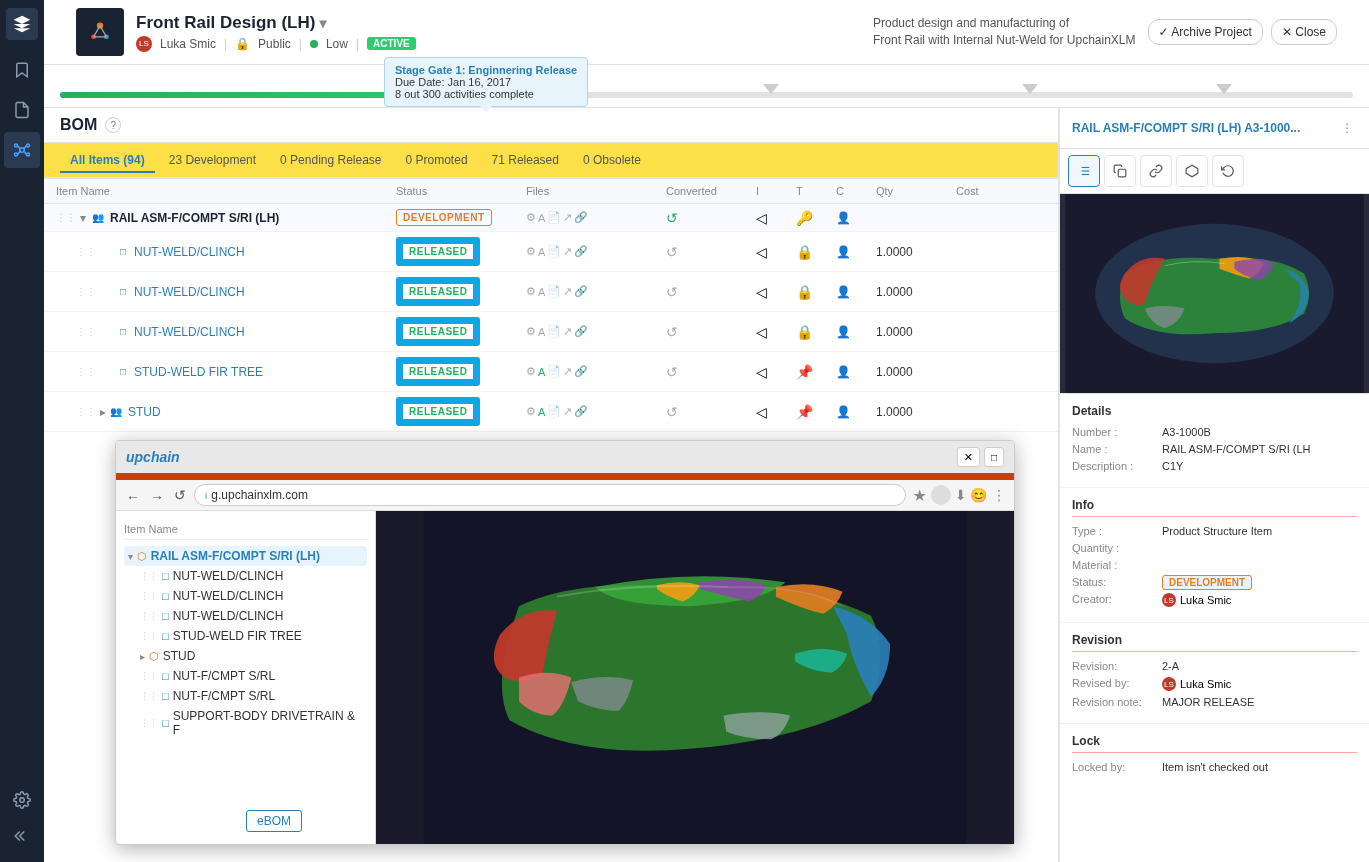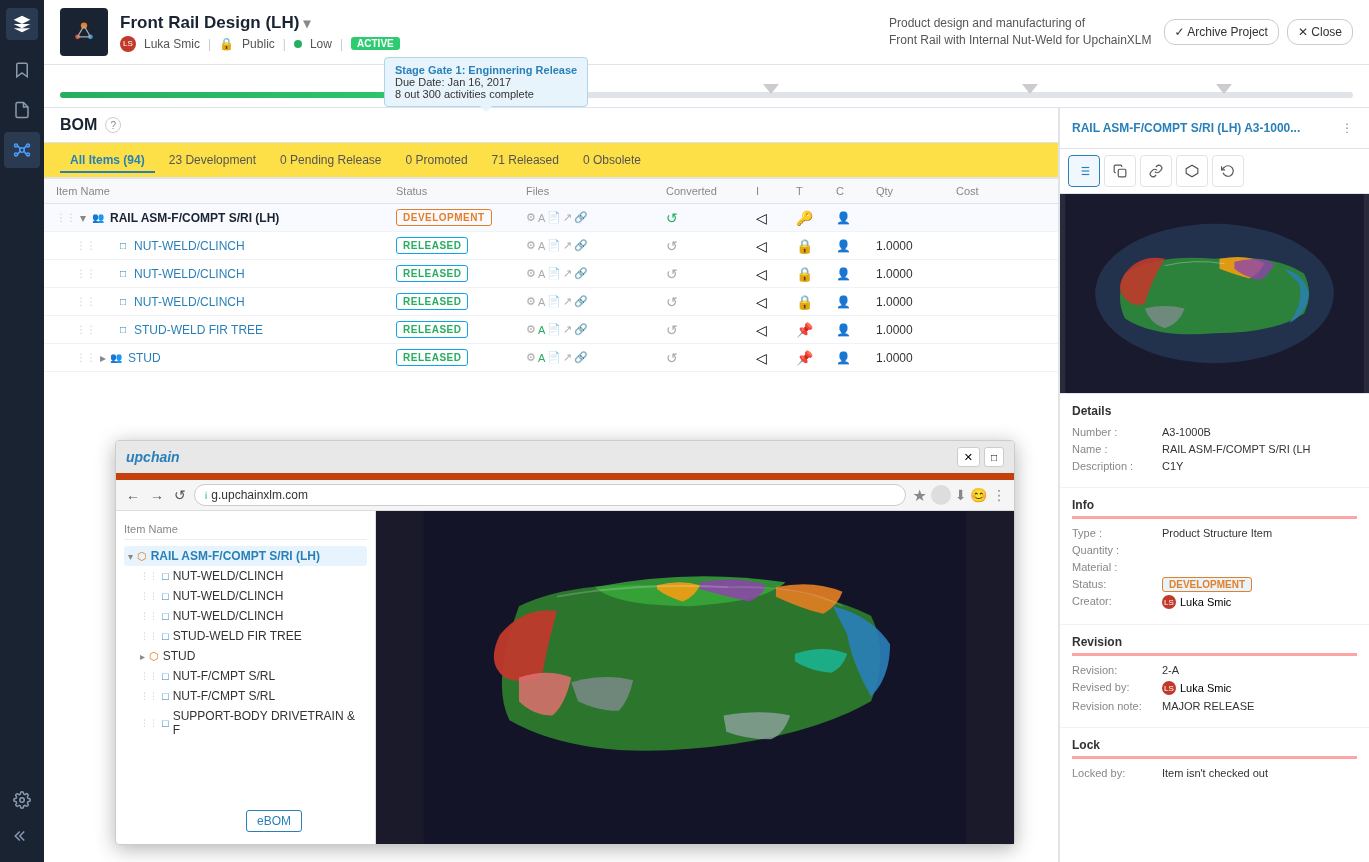--- a/index.html
+++ b/index.html
@@ -40,21 +40,21 @@
       flex: 1;
       display: flex;
       flex-direction: column;
       overflow: hidden;
     }
 
     
     .header {
       background: white;
       border-bottom: 1px solid #e0e4e8;
-      padding: 8px 16px;
+      padding: 8px 32px;
       display: flex;
       align-items: center;
       gap: 12px;
       min-height: 64px;
     }
     .header-logo {
       width: 48px; height: 48px;
       background: #1a2332;
       border-radius: 4px;
       display: flex; align-items: center; justify-content: center;
@@ -268,21 +268,21 @@
       font-weight: 700;
       letter-spacing: 0.5px;
     }
     .status-development {
       background: transparent;
       border: 1px solid #e67e22;
       color: #e67e22;
     }
     .status-released {
       background: transparent;
-      border: 1px solid #0ea5e9;
+      border: 7px solid #0ea5e9;
       color: #27ae60;
     }
 
     .file-icons {
       display: flex;
       align-items: center;
       gap: 2px;
       font-size: 11px;
       color: #aaa;
     }
@@ -376,21 +376,21 @@
     .info-section {
       padding: 10px 12px;
       border-bottom: 1px solid #f0f2f5;
     }
     .section-title {
       font-size: 12px;
       font-weight: 700;
       color: #333;
       margin-bottom: 8px;
       padding-bottom: 4px;
-      border-bottom: 3px solid #fca5a5;
+      border-bottom: 1px solid #fca5a5;
     }
 
     .status-badge-dev {
       background: #e8f4fd;
       border: 1px solid #e67e22;
       color: #e67e22;
       padding: 1px 6px;
       border-radius: 3px;
       font-size: 10px;
       font-weight: 700;

